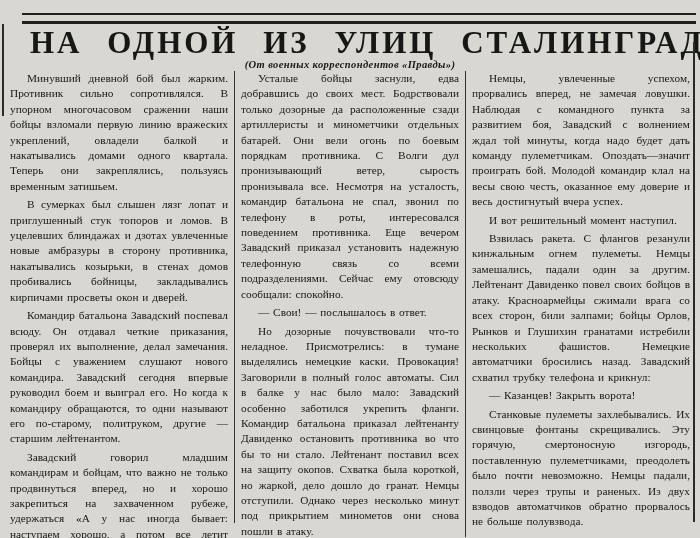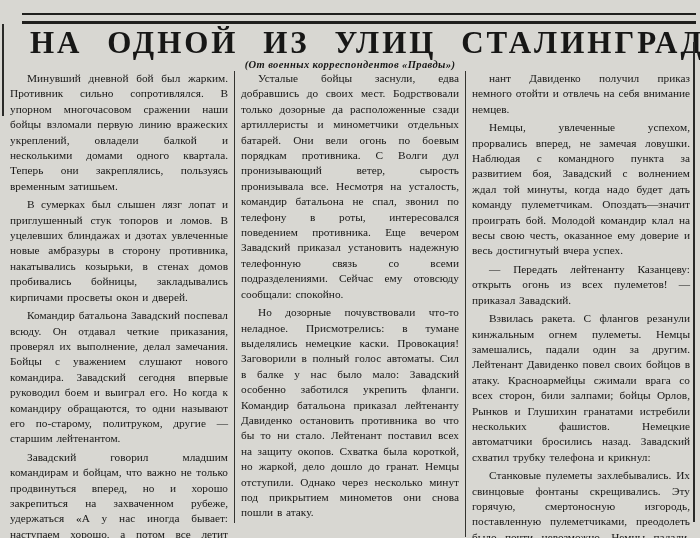--- a/index.html
+++ b/index.html
@@ -53,35 +53,36 @@
 <div class="page">
   <div class="top-rule"></div>
   <div class="left-rule"></div>
   <div class="right-rule"></div>
 
   <h1 class="headline">НА ОДНОЙ ИЗ УЛИЦ СТАЛИНГРАДА</h1>
   <div class="byline">(От военных корреспондентов «Правды»)</div>
 
   <div class="columns">
     <div class="col">
-        <p class="para">Минувший дневной бой был жарким. Противник сильно сопротивлялся. В упорном многочасовом сражении наши бойцы взломали первую линию вражеских укреплений, овладели балкой и несколькими домами одного квартала. Теперь они закреплялись, пользуясь временным затишьем.</p>
+        <p class="para">Минувший дневной бой был жарким. Противник сильно сопротивлялся. В упорном многочасовом сражении наши бойцы взломали первую линию вражеских укреплений, овладели балкой и накатывались домами одного квартала. Теперь они закреплялись, пользуясь временным затишьем.</p>
         <p class="para">В сумерках был слышен лязг лопат и приглушенный стук топоров и ломов. В уцелевших блиндажах и дзотах увлеченные новые амбразуры в сторону противника, накатывались козырьки, в стенах домов пробивались бойницы, закладывались кирпичами просветы окон и дверей.</p>
         <p class="para">Командир батальона Завадский поспевал всюду. Он отдавал четкие приказания, проверял их выполнение, делал замечания. Бойцы с уважением слушают нового командира. Завадский сегодня впервые руководил боем и выиграл его. Но когда к командиру обращаются, то одни называют его по-старому, политруком, другие — старшим лейтенантом.</p>
         <p class="para">Завадский говорил младшим командирам и бойцам, что важно не только продвинуться вперед, но и хорошо закрепиться на захваченном рубеже, удержаться «А у нас иногда бывает: наступаем хорошо, а потом все летит насмарку при первой серьезной контратаке противника. Надо крепко цепляться за каждый захваченный кусок земли».</p>
       </div>
     <div class="colrule rule-1"></div>
     <div class="col">
         <p class="para">Усталые бойцы заснули, едва добравшись до своих мест. Бодрствовали только дозорные да расположенные сзади артиллеристы и минометчики отдельных батарей. Они вели огонь по боевым порядкам противника. С Волги дул пронизывающий ветер, сырость пронизывала все. Несмотря на усталость, командир батальона не спал, звонил по телефону в роты, интересовался поведением противника. Еще вечером Завадский приказал установить надежную телефонную связь со всеми подразделениями. Сейчас ему отовсюду сообщали: спокойно.</p>
+        <p class="para">— Свои! — послышалось в ответ.</p>
         <p class="para">Но дозорные почувствовали что-то неладное. Присмотрелись: в тумане выделялись немецкие каски. Провокация! Заговорили в полный голос автоматы. Сил в балке у нас было мало: Завадский особенно заботился укрепить фланги. Командир батальона приказал лейтенанту Давиденко остановить противника во что бы то ни стало. Лейтенант поставил всех на защиту окопов. Схватка была короткой, но жаркой, дело дошло до гранат. Немцы отступили. Однако через несколько минут под прикрытием минометов они снова пошли в атаку.</p>
       </div>
     <div class="colrule rule-2"></div>
     <div class="col">
       <div>
-          <p class="para">нант Давиденко получил приказ немного отойти и отвлечь на себя внимание немцев.</p>
           <p class="para">Немцы, увлеченные успехом, прорвались вперед, не замечая ловушки. Наблюдая с командного пункта за развитием боя, Завадский с волнением ждал той минуты, когда надо будет дать команду пулеметчикам. Опоздать—значит проиграть бой. Молодой командир клал на весы свою честь, оказанное ему доверие и весь достигнутый вчера успех.</p>
-          <p class="para">— Передать лейтенанту Казанцеву: открыть огонь из всех пулеметов! — приказал Завадский.</p>
+          <p class="para">И вот решительный момент наступил.</p>
           <p class="para">Взвилась ракета. С флангов резанули кинжальным огнем пулеметы. Немцы замешались, падали один за другим. Лейтенант Давиденко повел своих бойцов в атаку. Красноармейцы сжимали врага со всех сторон, били залпами; бойцы Орлов, Рынков и Глушихин гранатами истребили нескольких фашистов. Немецкие автоматчики бросились назад. Завадский схватил трубку телефона и крикнул:</p>
+          <p class="para">— Казанцев! Закрыть ворота!</p>
           <p class="para">Станковые пулеметы захлебывались. Их свинцовые фонтаны скрещивались. Эту горячую, смертоносную изгородь, поставленную пулеметчиками, преодолеть было почти невозможно. Немцы падали, ползли через трупы и раненых. Из двух взводов автоматчиков обратно прорвалось не больше полувзвода.</p>
         </div>
 
     </div>
   </div>
 </div>
 
 </body></html>

